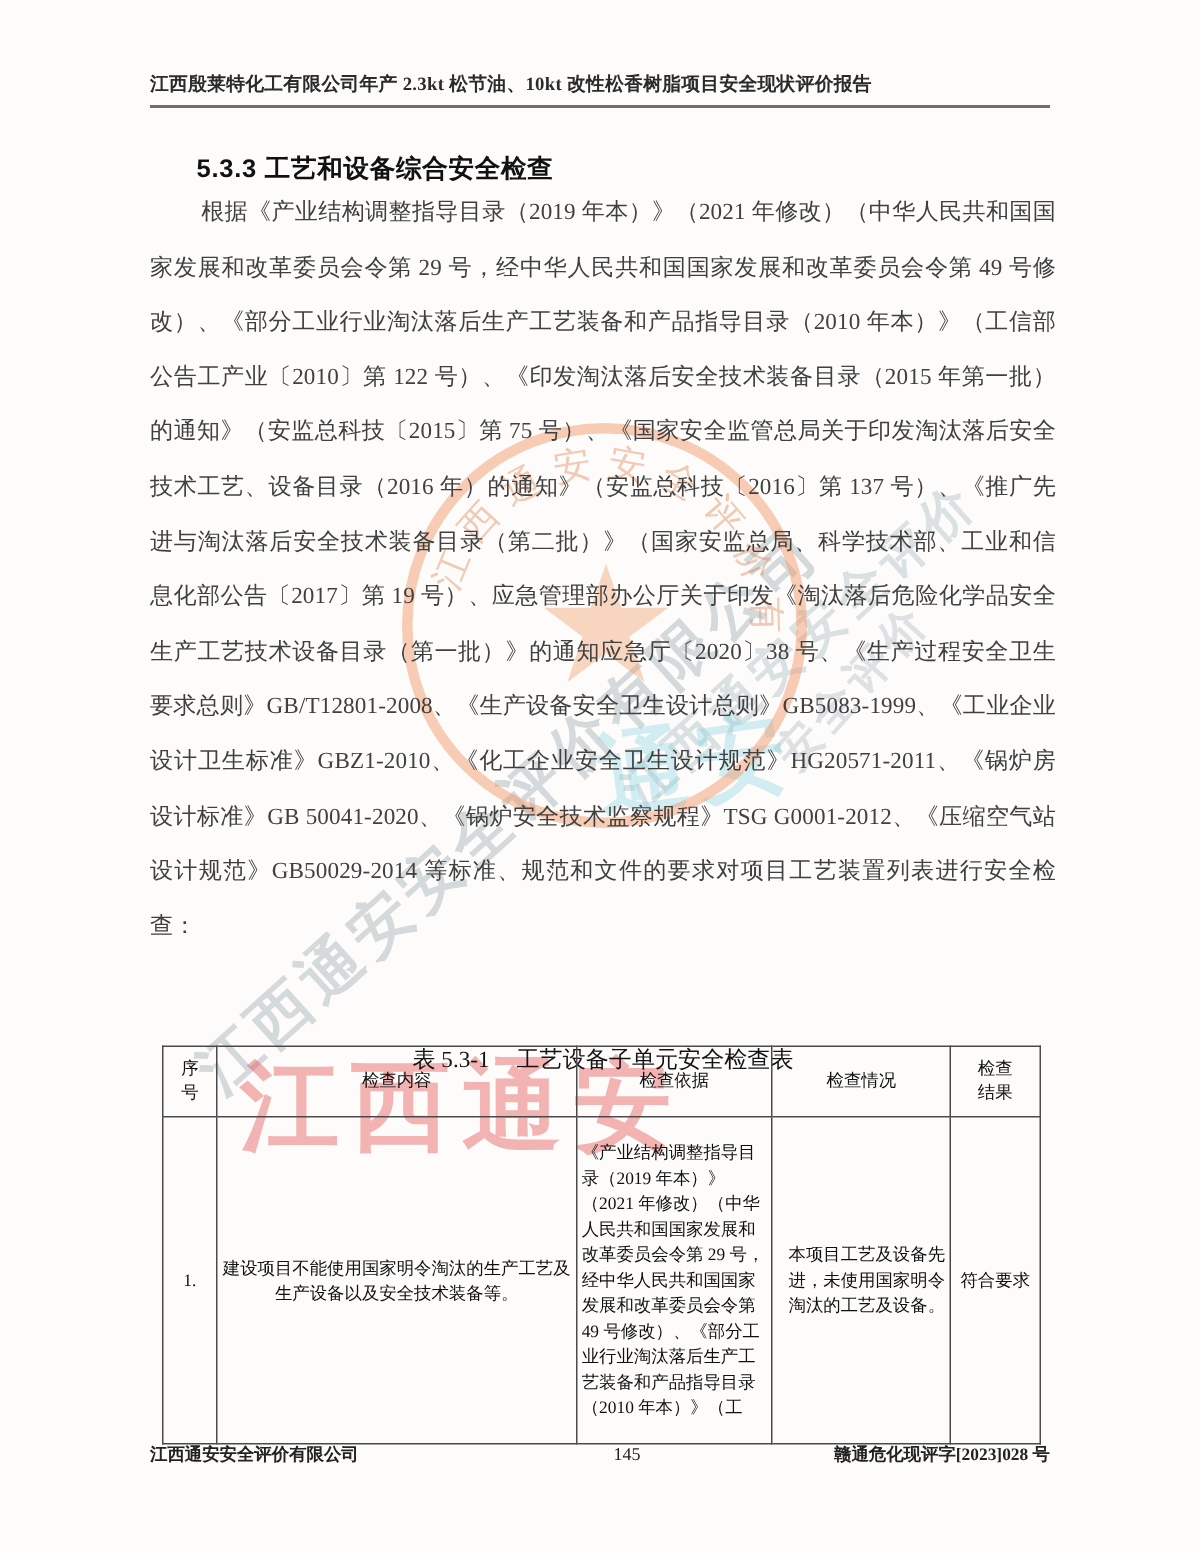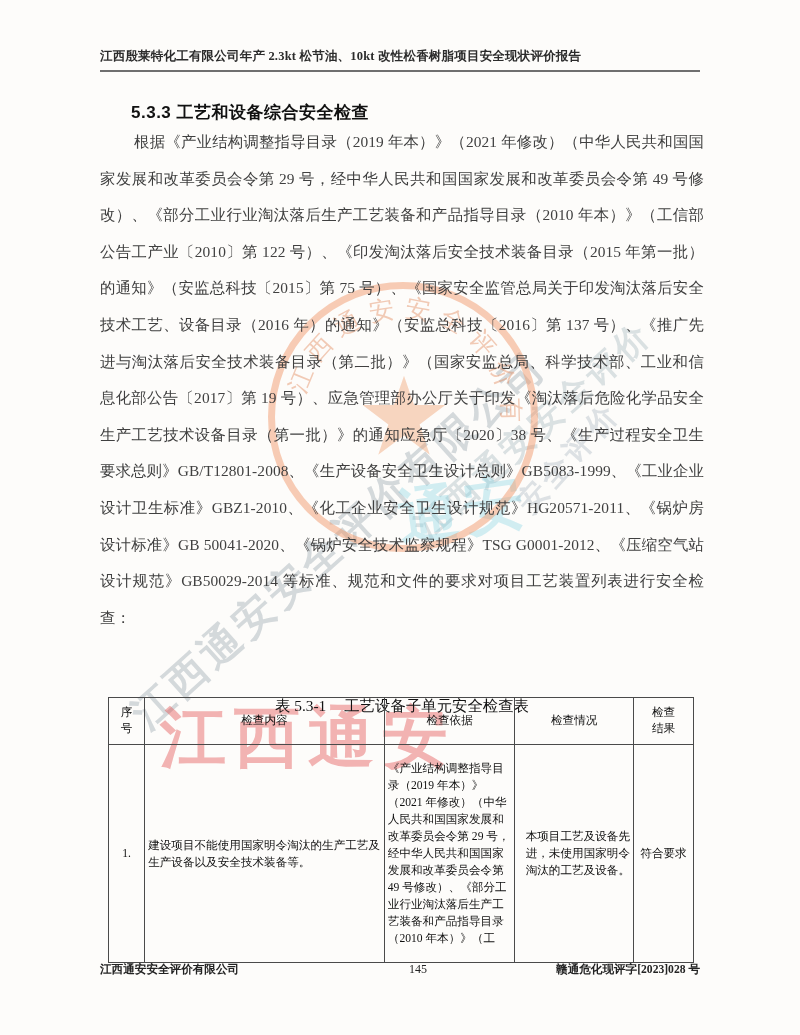--- a/index.html
+++ b/index.html
@@ -182,21 +182,21 @@
     border: 1px solid #4a4a4a;
     padding: 2px 3px;
     vertical-align: middle;
     font-weight: normal;
   }
   table.check-table thead td {
     text-align: center;
     height: 42px;
   }
   .col-no     { width: 30px;  text-align: center; }
-  .col-item   { width: 243px; text-align: left; }
+  .col-item   { width: 243px; text-align: center; }
   .col-basis  { width: 128px; }
   .col-status { width: 116px; text-align: right; }
   .col-result { width: 55px;  text-align: center; }
   .hdr-stack { display: block; line-height: 16px; }
   .row-body td { height: 213px; vertical-align: middle; }
   .cell-basis-clip {
     max-height: 211px;
     overflow: hidden;
     display: block;
   }

